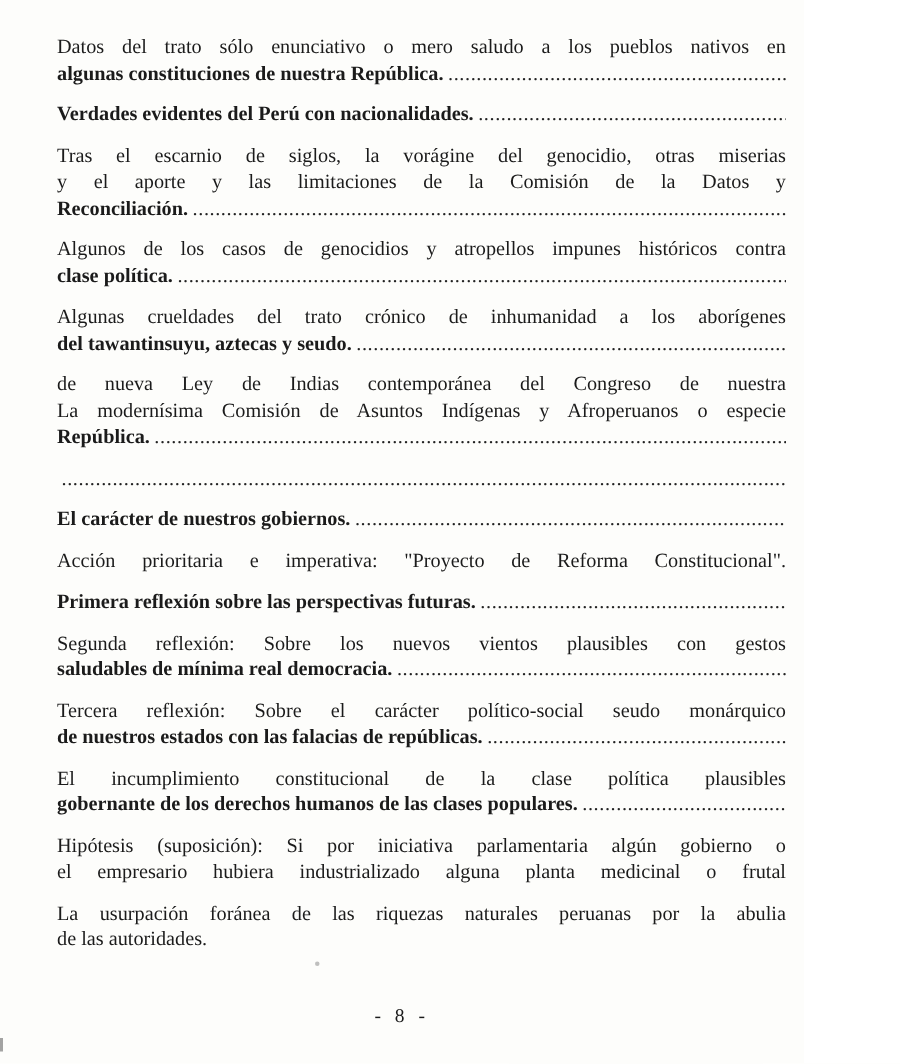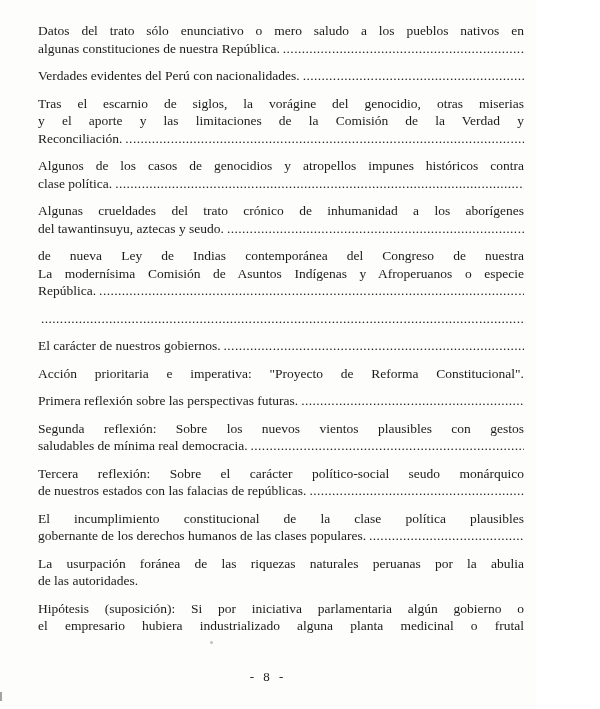--- a/index.html
+++ b/index.html
@@ -35,20 +35,21 @@
   }
   .line.stretch{
     text-align:justify;
     text-align-last:justify;
   }
   .line.leaderline{
     display:flex;
   }
   .leaderline .lt{
     white-space:nowrap;
+    font-weight:bold;
   }
   .leader{
     flex:1;
     overflow:hidden;
     white-space:nowrap;
     margin-left:3px;
     letter-spacing:0.4px;
     color:#222;
   }
   .entry-page{
@@ -101,21 +102,21 @@
           <div class="line leaderline">
             <span class="lt">Verdades evidentes del Perú con nacionalidades.</span>
             <span class="leader">........................................................................................................................................</span>
           </div>
         </div>
         <div class="entry-page">102</div>
       </div>
       <div class="toc-entry">
         <div class="entry-text">
           <div class="line stretch">Tras el escarnio de siglos, la vorágine del genocidio, otras miserias</div>
-          <div class="line stretch">y el aporte y las limitaciones de la Comisión de la Verdad y</div>
+          <div class="line stretch">y el aporte y las limitaciones de la Comisión de la Datos y</div>
           <div class="line leaderline">
             <span class="lt">Reconciliación.</span>
             <span class="leader">........................................................................................................................................</span>
           </div>
         </div>
         <div class="entry-page">105</div>
       </div>
       <div class="toc-entry">
         <div class="entry-text">
           <div class="line stretch">Algunos de los casos de genocidios y atropellos impunes históricos contra</div>
@@ -203,29 +204,29 @@
           <div class="line stretch">El incumplimiento constitucional de la clase política plausibles</div>
           <div class="line leaderline">
             <span class="lt">gobernante de los derechos humanos de las clases populares.</span>
             <span class="leader">........................................................................................................................................</span>
           </div>
         </div>
         <div class="entry-page">122</div>
       </div>
       <div class="toc-entry">
         <div class="entry-text">
+          <div class="line stretch">Hipótesis (suposición): Si por iniciativa parlamentaria algún gobierno o</div>
+          <div class="line stretch">el empresario hubiera industrializado alguna planta medicinal o frutal</div>
+        </div>
+        <div class="entry-page"></div>
+      </div>
+      <div class="toc-entry">
+        <div class="entry-text">
           <div class="line stretch">La usurpación foránea de las riquezas naturales peruanas por la abulia</div>
           <div class="line">de las autoridades.</div>
-        </div>
-        <div class="entry-page"></div>
-      </div>
-      <div class="toc-entry">
-        <div class="entry-text">
-          <div class="line stretch">Hipótesis (suposición): Si por iniciativa parlamentaria algún gobierno o</div>
-          <div class="line stretch">el empresario hubiera industrializado alguna planta medicinal o frutal</div>
         </div>
         <div class="entry-page"></div>
       </div>
     </div>
   <div class="footer">
     <span>- 8 -</span>
   </div>
   <div class="speck-a"></div>
   <div class="speck-b"></div>
 </div>

